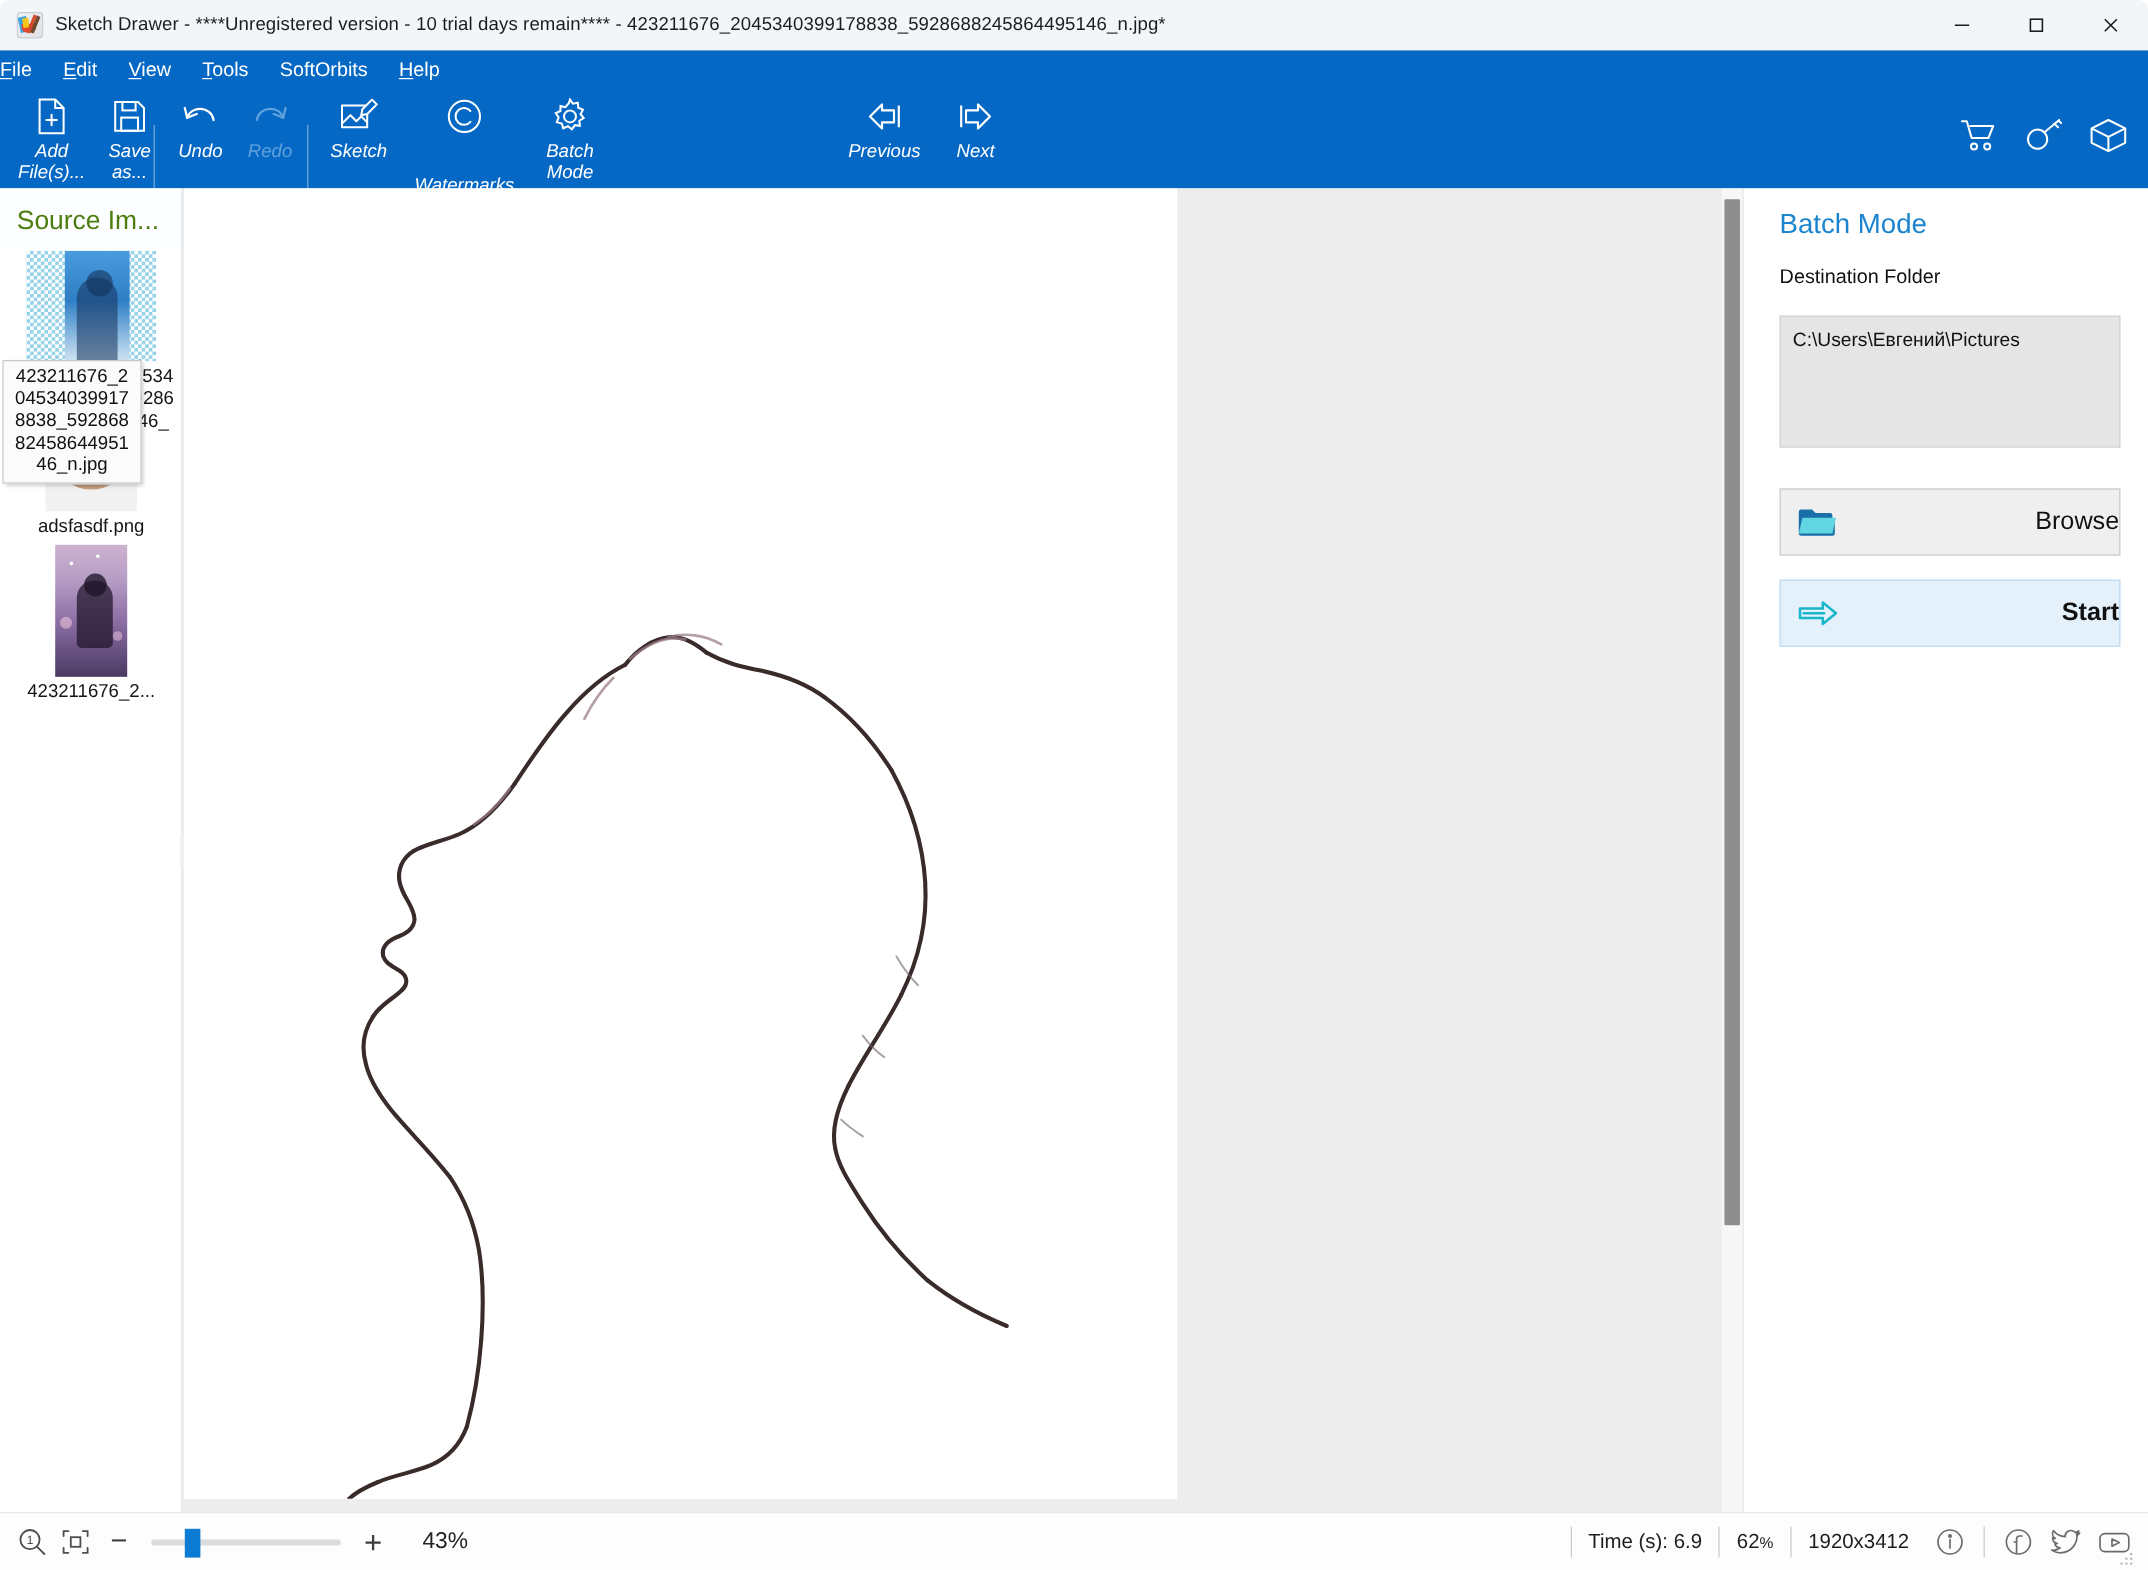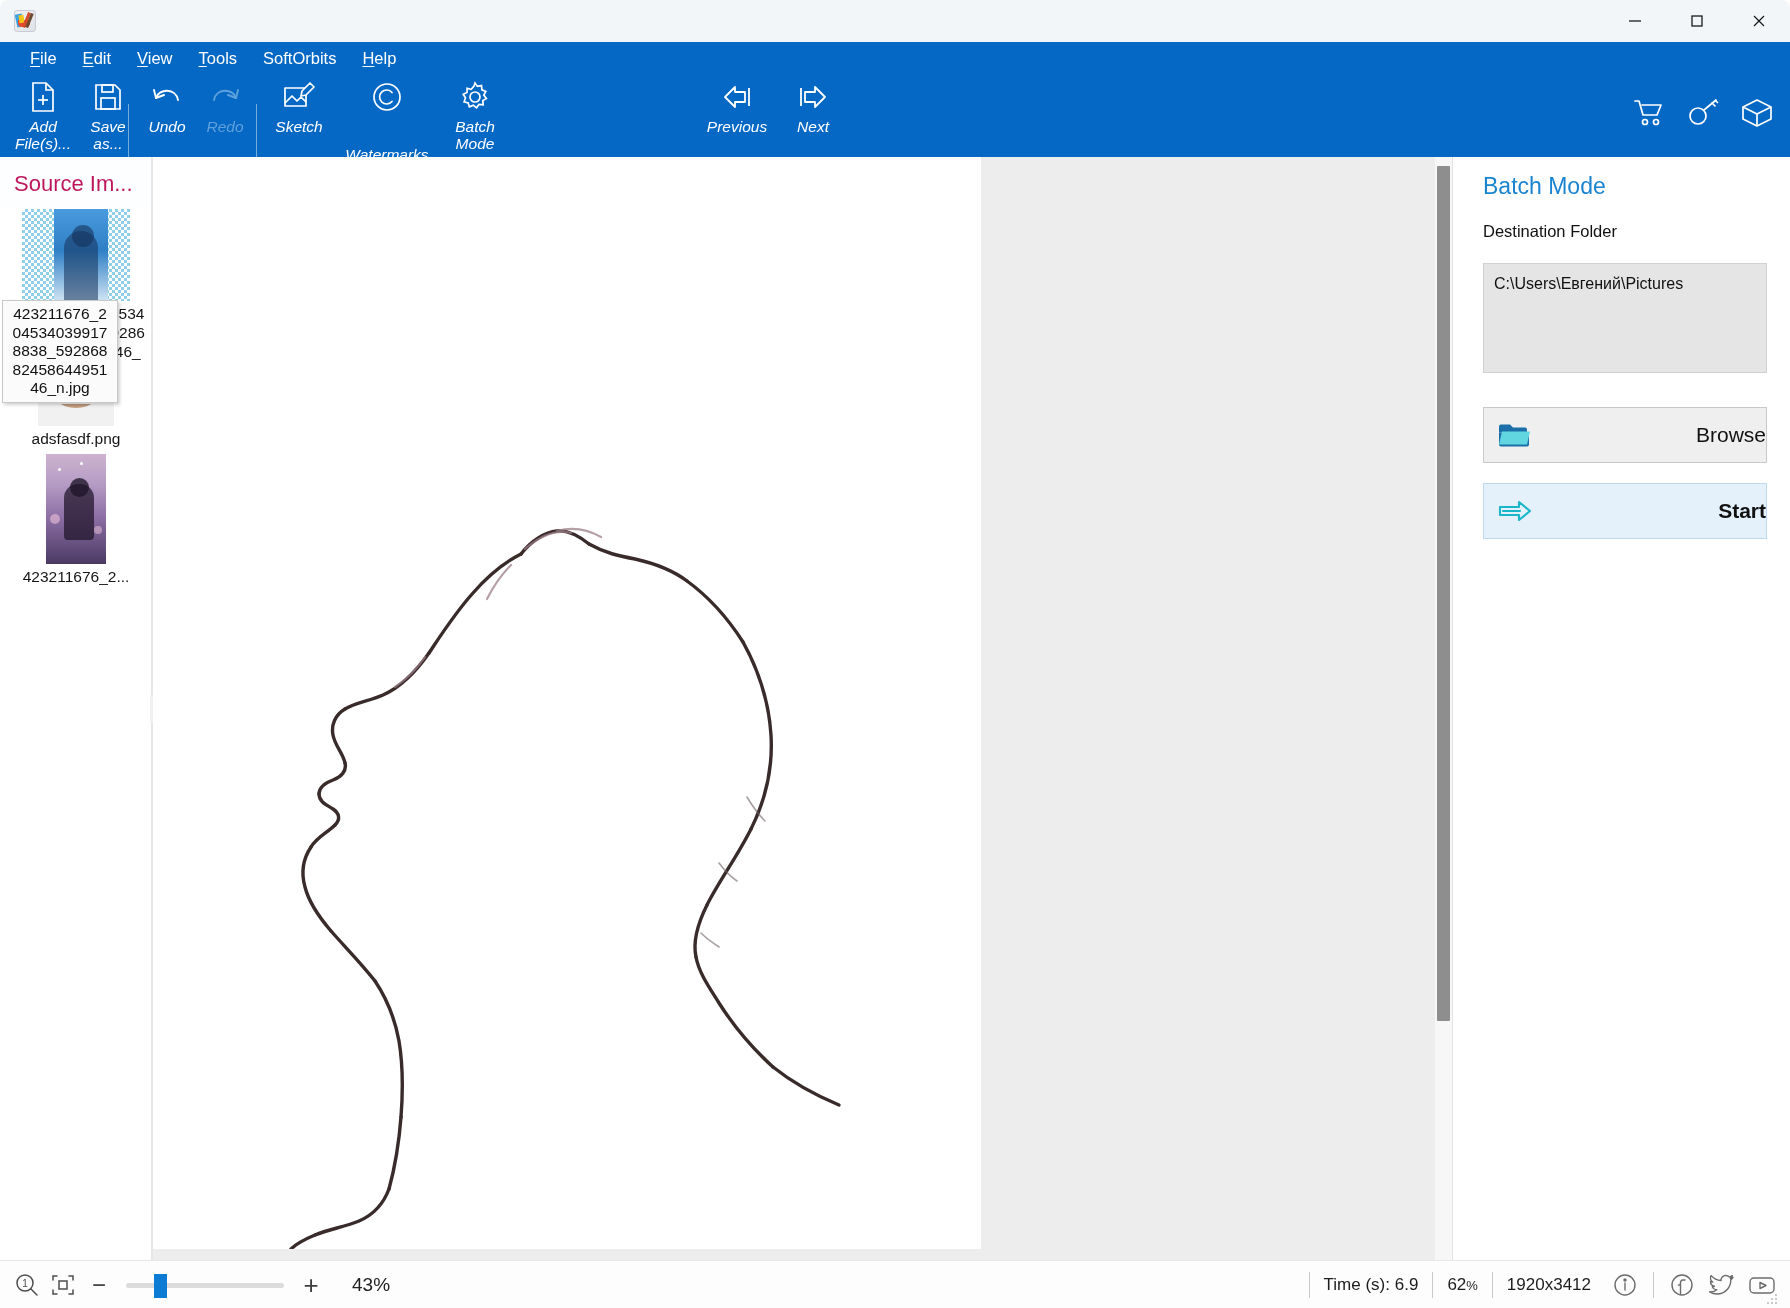--- a/index.html
+++ b/index.html
@@ -42,21 +42,21 @@
     width: 62px; height: 42px; display: flex; align-items: center; justify-content: center;
     color: #1a1a1a;
   }
   .win-btn svg { display: block; }
 
   
   #ribbon {
     position: absolute; left: 0; top: 42px; width: 1790px; height: 115px;
     background: #0568c4;
   }
-  #menubar { position: absolute; left: 0; top: 0; height: 32px; display: flex; align-items: center; padding-left: 30px; }
+  #menubar { position: absolute; left: 0; top: 0; height: 32px; display: flex; align-items: center; padding-left: 0; }
   .menu-item {
     color: #ffffff; font-size: 16.5px; margin-right: 26px; white-space: nowrap;
   }
   .menu-item u { text-decoration: underline; text-underline-offset: 2px; }
 
   #toolbar { position: absolute; left: 0; top: 32px; height: 83px; width: 100%; }
   .tb-group { position: absolute; top: 0; height: 83px; display: flex; align-items: flex-start; }
   .tb-btn {
     display: flex; flex-direction: column; align-items: center; justify-content: flex-start;
     color: #ffffff; padding-top: 6px;
@@ -70,21 +70,21 @@
   .tb-sep { position: absolute; top: 30px; width: 1px; height: 53px; background: rgba(255,255,255,0.45); }
   #tb-right { position: absolute; right: 14px; top: 20px; display: flex; align-items: center; gap: 16px; }
   #tb-right .ricon { width: 38px; height: 38px; display: flex; align-items: center; justify-content: center; }
 
   
   #sidebar {
     position: absolute; left: 0; top: 157px; width: 152px; bottom: 48px;
     background: #ffffff; overflow: hidden;
   }
   #sidebar-title {
-    color: #be185d; font-size: 22px; padding: 14px 0 10px 14px; white-space: nowrap;
+    color: #4d7c0f; font-size: 22px; padding: 14px 0 10px 14px; white-space: nowrap;
     background: #fdfeff;
   }
   .thumb-item { width: 152px; display: flex; flex-direction: column; align-items: center; }
   .thumb-box { display: flex; align-items: center; justify-content: center; }
   .thumb-name {
     font-size: 15.5px; color: #161616; text-align: center; line-height: 19px;
     width: 140px; word-break: break-all; margin-top: 3px;
   }
 
   
@@ -213,20 +213,21 @@
 <div id="app">
 
   <div id="titlebar">
     <div id="app-icon">
       <span class="s1"></span>
         <span class="s2"></span>
         <span class="s3"></span>
         <span class="s4"></span>
         <span class="s5"></span>
     </div>
+    <div id="title-text">Sketch Drawer - ****Unregistered version - 10 trial days remain**** - 423211676_2045340399178838_5928688245864495146_n.jpg*</div>
     <div id="win-controls">
       <div class="win-btn">
         <svg width="16" height="16" viewBox="0 0 16 16">
             <line x1="2" y1="8" x2="14" y2="8" stroke="#1a1a1a" stroke-width="1.3"></line>
           </svg>
       </div>
       <div class="win-btn">
         <svg width="16" height="16" viewBox="0 0 16 16">
             <rect x="3" y="3" width="10" height="10" fill="none" stroke="#1a1a1a" stroke-width="1.3"></rect>
           </svg>

